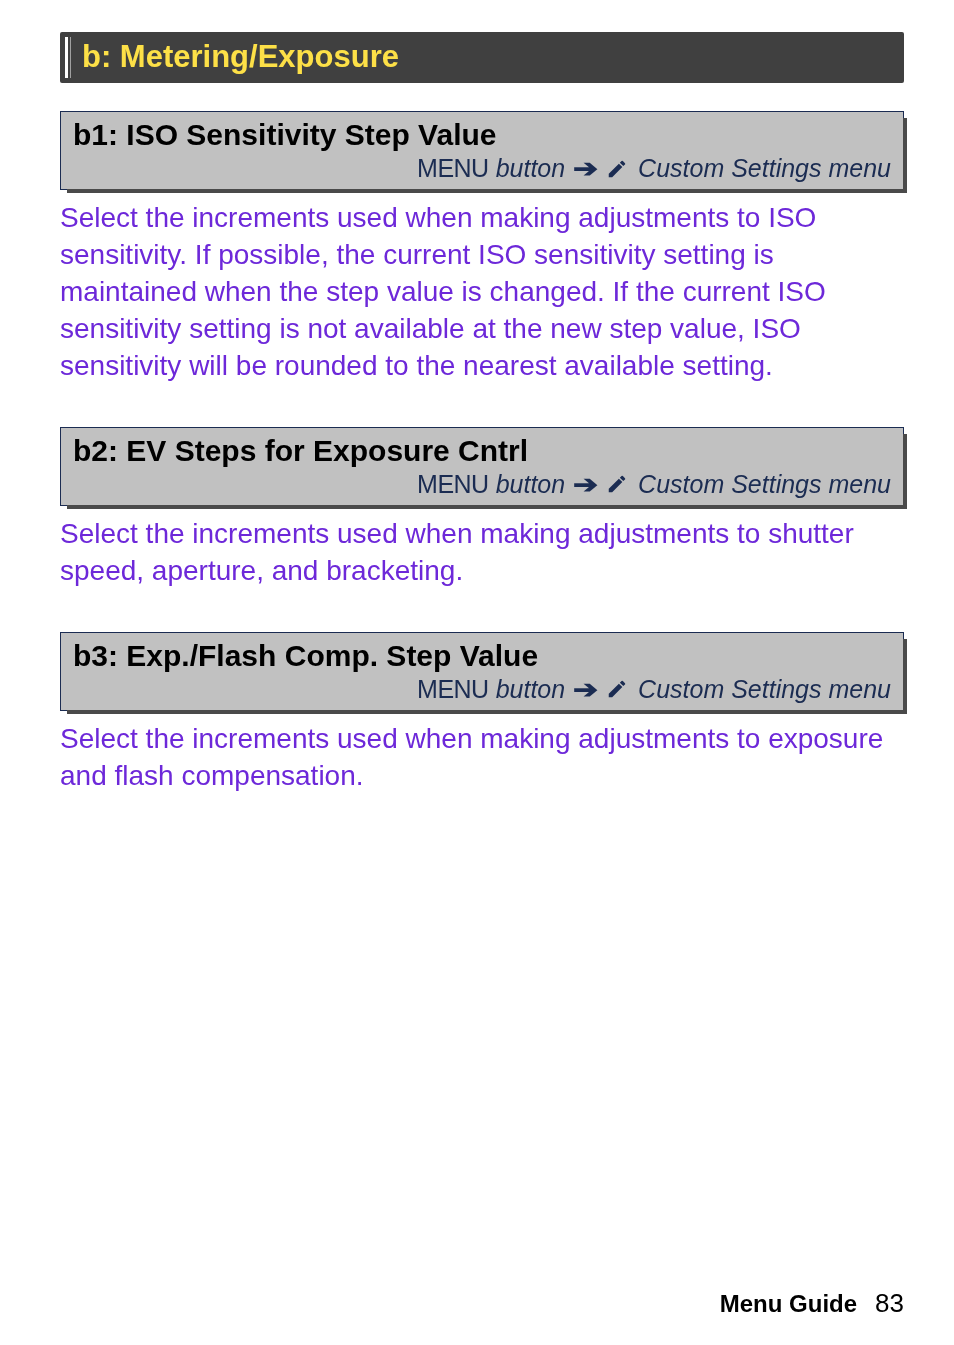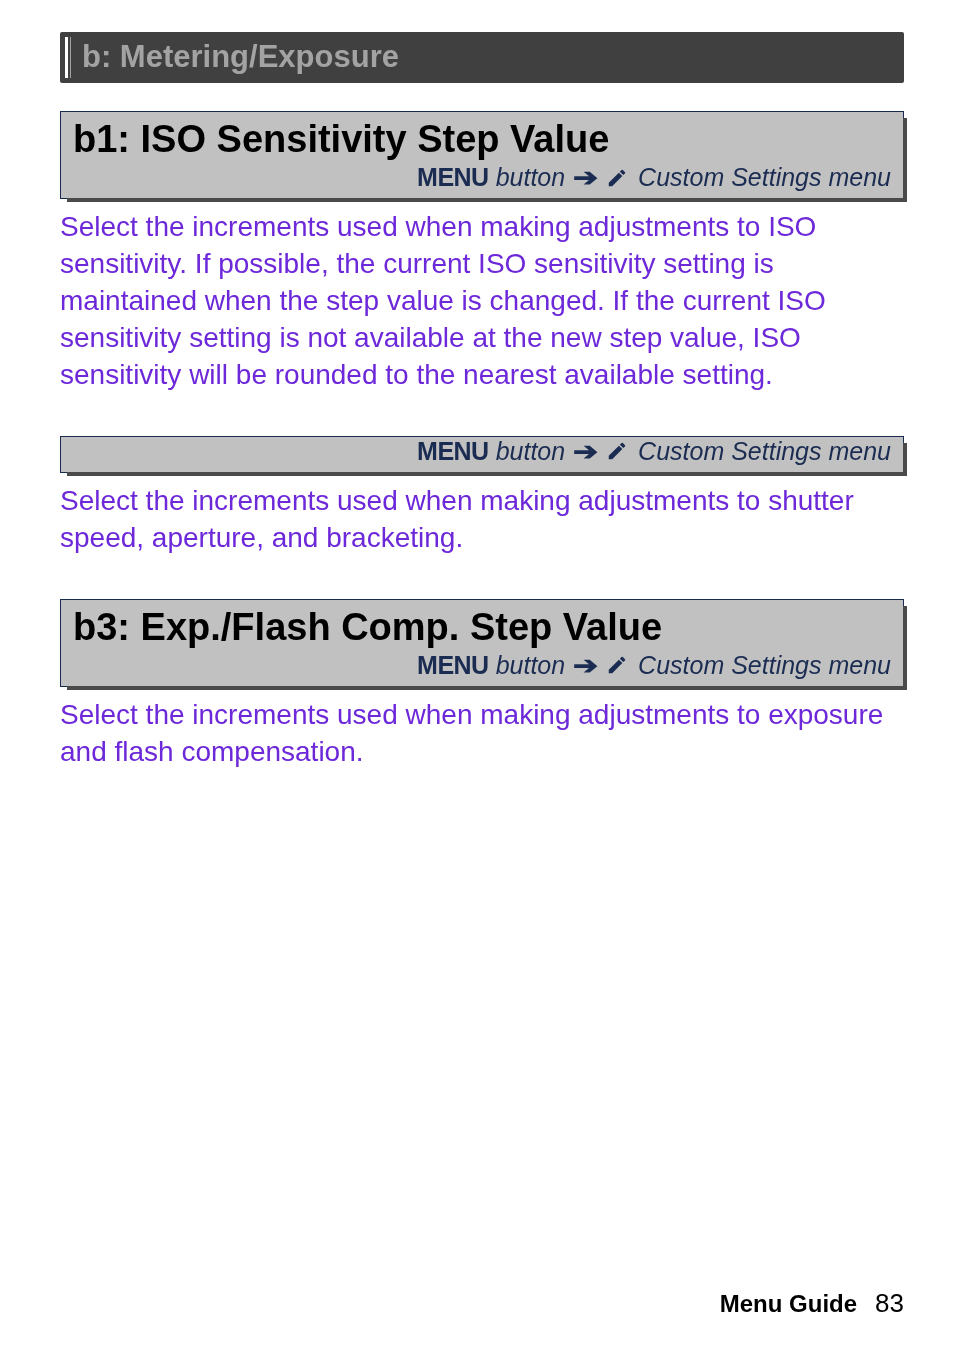--- a/index.html
+++ b/index.html
@@ -9,21 +9,21 @@
     background: #ffffff;
     color: #000000;
     padding: 32px 50px 30px 60px;
     position: relative;
     font-feature-settings: "liga" 0;
   }
 
   
   .sect-banner {
     background: #404040;
-    color: #a3a3a3;
+    color: #fde047;
     font-weight: 700;
     font-size: 31px;
     padding: 7px 6px 8px 14px;
     border-radius: 2px;
     margin-bottom: 28px;
     display: flex;
     align-items: center;
     position: relative;
   }
   .sect-banner .accent {
@@ -62,40 +62,40 @@
   .subbox .shadowb {
     position: absolute;
     left: 6px;
     right: -4px;
     bottom: -4px;
     height: 4px;
     background: #4a4a4a;
   }
   .sub-title {
     font-weight: 700;
-    font-size: 38px;
+    font-size: 30px;
     padding: 6px 12px 2px 12px;
     color: #000000;
   }
   .sub-path {
     font-style: italic;
     color: #1b2c52;
     font-size: 25px;
     text-align: right;
     padding: 0 12px 6px 12px;
     display: flex;
     justify-content: flex-end;
     align-items: center;
     gap: 10px;
     font-weight: 500;
   }
   .menu-word {
     font-family: "Arial Narrow", Arial, sans-serif;
     font-style: normal;
-    font-weight: 700;
+    font-weight: 400;
     font-stretch: condensed;
     letter-spacing: -0.5px;
     text-align: right;
   }
   .arrow {
     font-style: normal;
     font-weight: 700;
     transform: scaleX(1.2);
     display: inline-block;
   }
@@ -151,20 +151,21 @@
         </svg>
     </span>
     <span>Custom Settings menu</span>
   </div>
 </div>
 <p class="body-text">Select the increments used when making adjustments to ISO sensitivity.  If possible, the current ISO sensitivity setting is maintained when the step value is changed.  If the current ISO sensitivity setting is not available at the new step value, ISO sensitivity will be rounded to the nearest available setting.</p>
 
 <div class="subbox">
   <span class="shadow"></span>
   <span class="shadowb"></span>
+  <div class="sub-title">b2: EV Steps for Exposure Cntrl</div>
   <div class="sub-path">
     <span>
       <span class="menu-word">MENU</span>
       <span>button</span>
     </span>
     <span class="arrow">➔</span>
     <span class="pencil-icon">
       <svg width="22" height="22" viewBox="0 0 24 24">
           <path fill="#1b2c52" d="M3 17.25V21h3.75L17.81 9.94l-3.75-3.75L3 17.25zM20.71 7.04a1.003 1.003 0 0 0 0-1.42l-2.34-2.34a1.003 1.003 0 0 0-1.42 0l-1.83 1.83 3.75 3.75 1.84-1.82z"></path>
         </svg>

